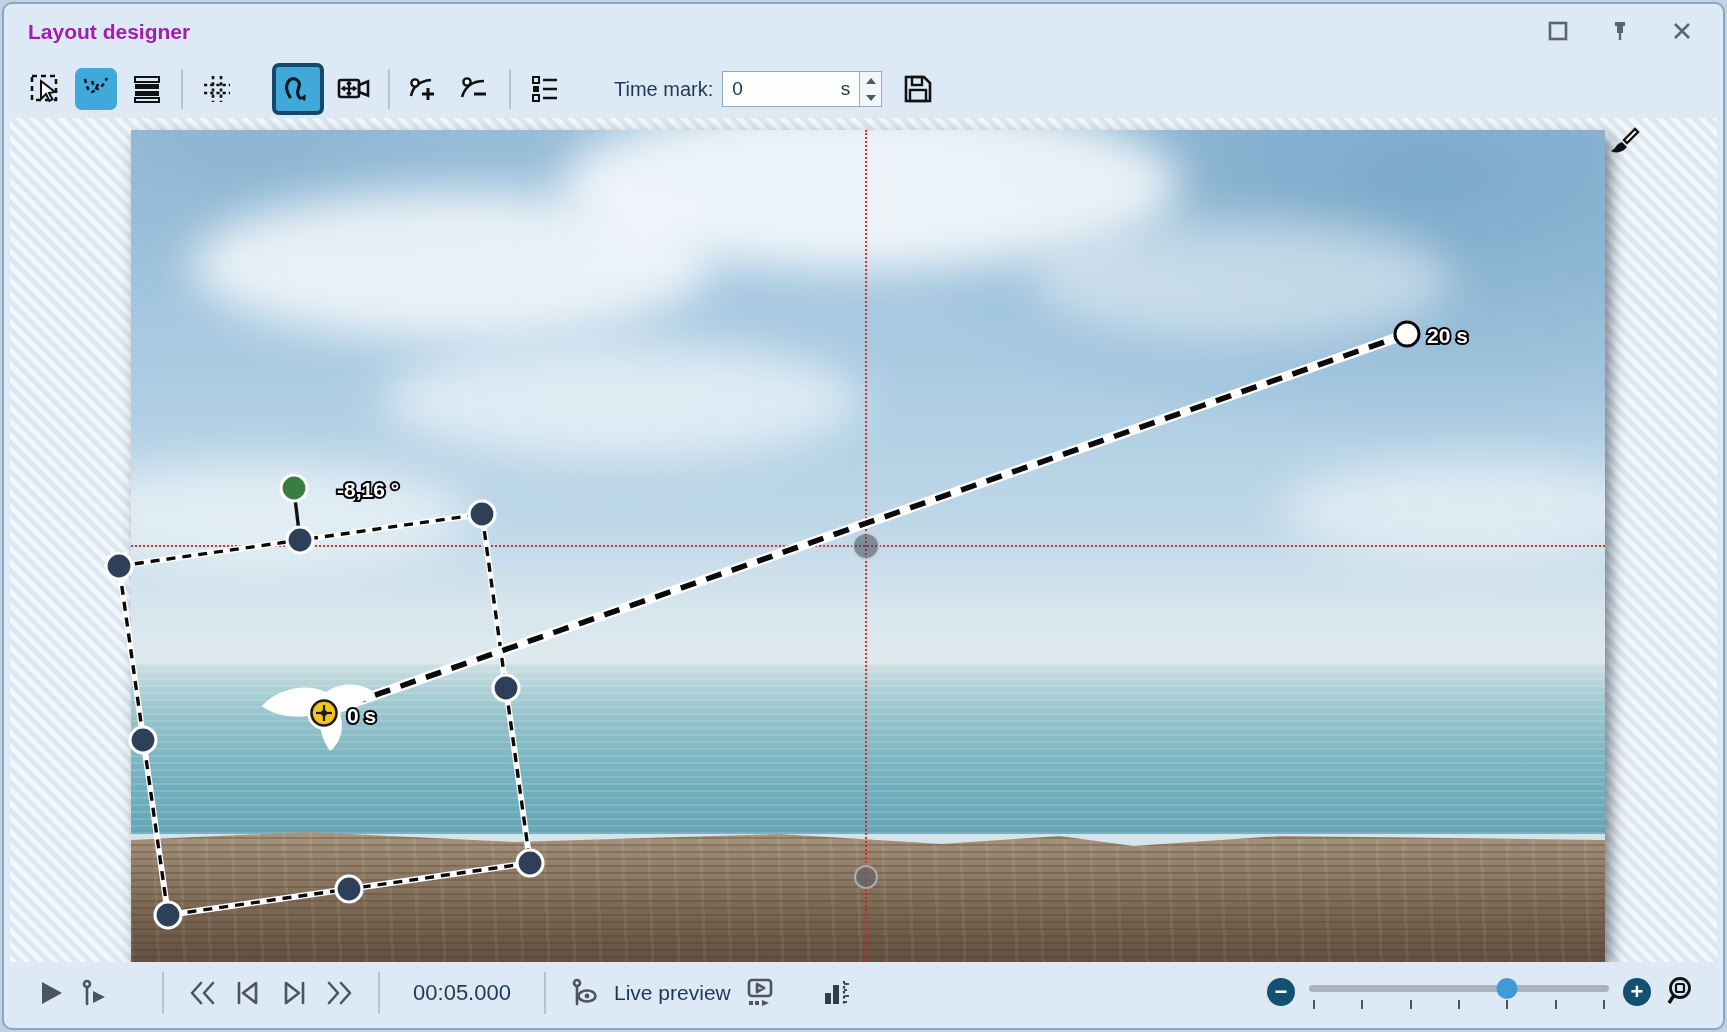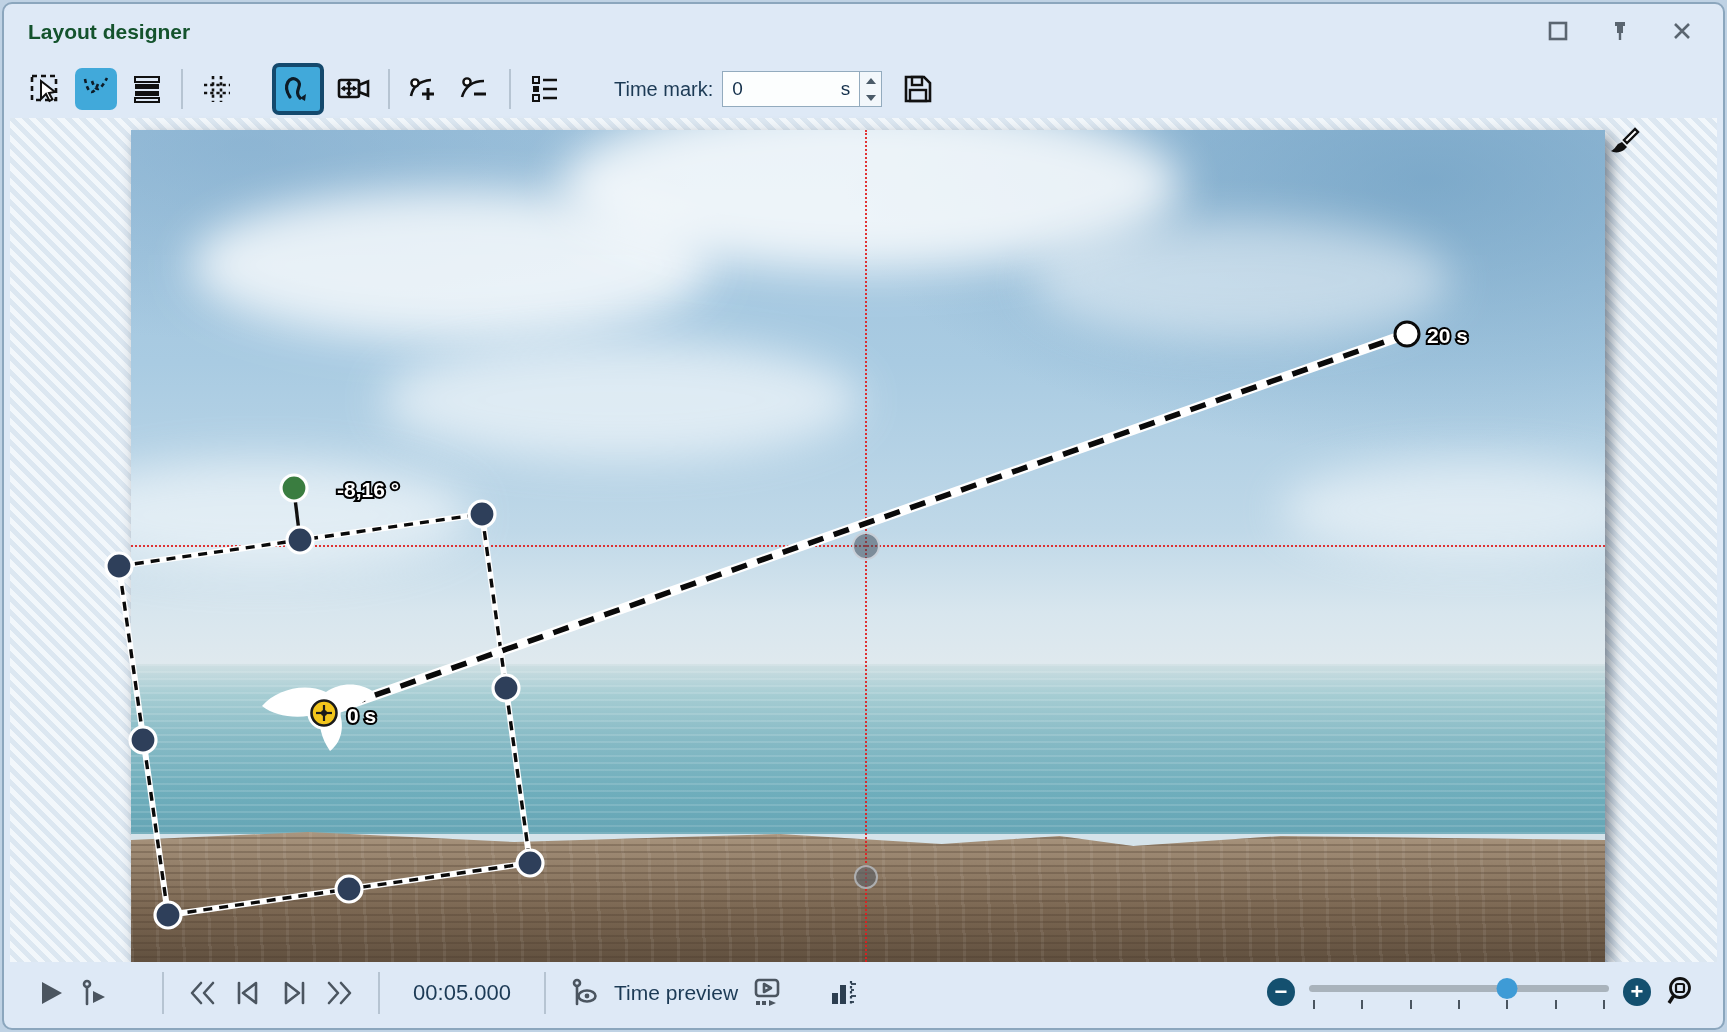--- a/index.html
+++ b/index.html
@@ -13,21 +13,21 @@
   }
   #window{
     position:absolute; inset:2px;
     background:#dee9f6;
     border:2px solid #8ba6bd;
     border-radius:10px;
     overflow:hidden;
   }
   
   .titlebar{ position:absolute; left:0; top:0; right:0; height:54px; }
-  .title{ position:absolute; left:24px; top:16px; font-size:21px; font-weight:bold; color:#14532d;}
+  .title{ position:absolute; left:24px; top:16px; font-size:21px; font-weight:bold; color:#a21caf;}
   .winbtns{ position:absolute; right:28px; top:14px; display:flex; gap:36px; align-items:center;}
   .winbtn{ width:26px; height:26px; display:flex; align-items:center; justify-content:center; cursor:default;}
   .winbtn svg{ stroke:#5a6570; fill:none; stroke-width:2.6; }
   
   .toolbar{ position:absolute; left:20px; top:58px; right:20px; height:54px; display:flex; align-items:center; gap:9px;}
   .tbtn{ width:42px; height:42px; border-radius:7px; display:flex; align-items:center; justify-content:center; flex:0 0 auto;}
   .tbtn svg{ display:block; }
   .tbtn.active{ background:#41a9da; }
   .tbtn.active-strong{ background:#41a9da; border:4px solid #14496d; width:52px; height:52px; }
   .caret{ width:0; height:0; border-left:8px solid transparent; border-right:8px solid transparent; border-top:9px solid #1d3document; border-top-color:#24455f; flex:0 0 auto;}
@@ -345,21 +345,21 @@
     <div class="timecode">00:05.000</div>
     <div class="bdiv"></div>
     <div class="bbtn">
       <svg width="32" height="32" viewBox="0 0 32 32">
         <circle cx="9" cy="6" r="3" class="iconstroke"></circle>
         <line x1="9" y1="9" x2="9" y2="27" class="iconstroke"></line>
         <ellipse cx="19" cy="19" rx="8.5" ry="5.5" class="iconstroke"></ellipse>
         <circle cx="19" cy="19" r="2.4" fill="#4b5560"></circle>
       </svg>
     </div>
-    <div class="lp-label">Time preview</div>
+    <div class="lp-label">Live preview</div>
     <div class="bbtn">
       <svg width="32" height="32" viewBox="0 0 32 32">
         <rect x="4" y="3" width="22" height="16" rx="3" class="iconstroke"></rect>
         <path d="M12 7 L19 11 L12 15 Z" class="iconstroke"></path>
         <g fill="#4b5560">
             <rect x="4" y="24" width="4" height="4"></rect>
             <rect x="10" y="24" width="4" height="4"></rect>
           </g>
         <path d="M17 26 L25 26 L21 22" fill="none" stroke="#4b5560" stroke-width="0"></path>
         <path d="M17 23 L17 29 L24 26 Z" fill="#4b5560"></path>

